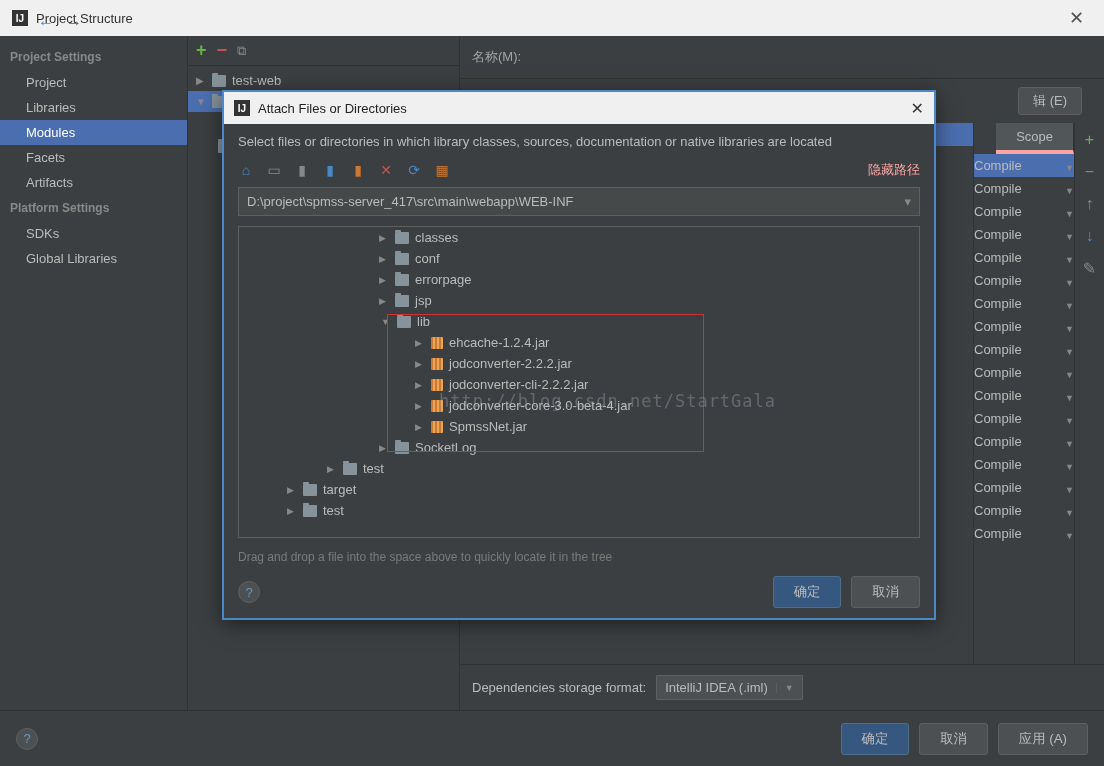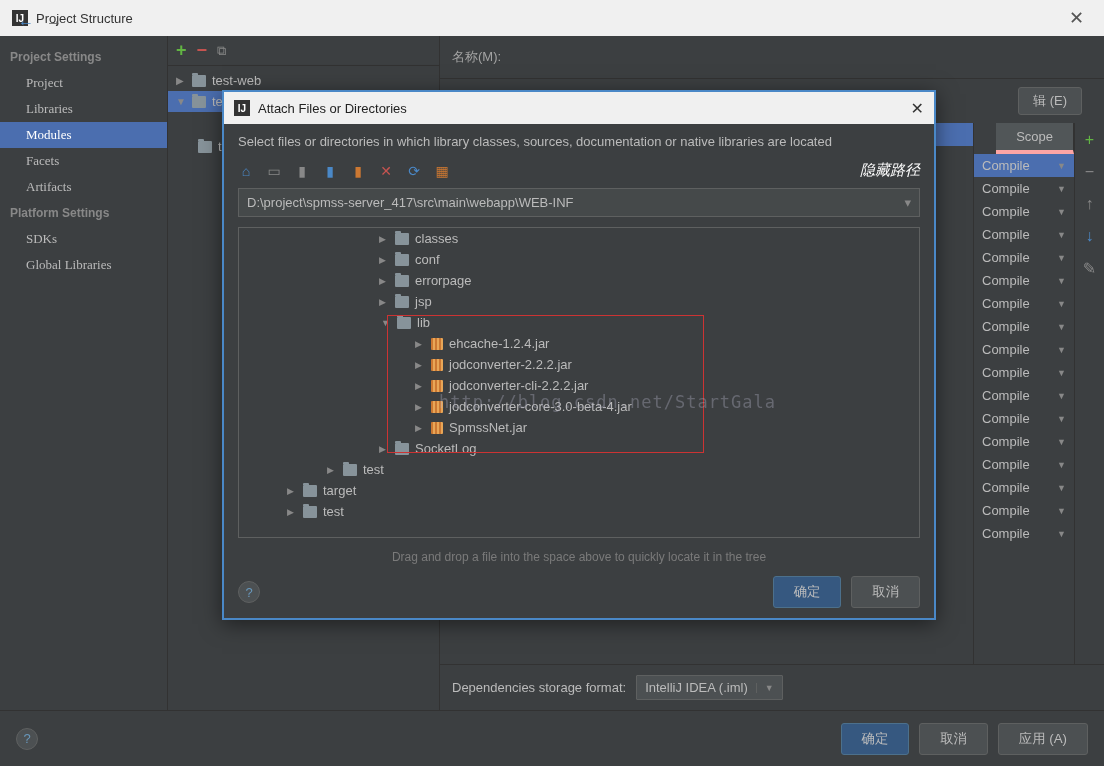--- a/index.html
+++ b/index.html
@@ -1,23 +1,23 @@
 <!DOCTYPE html>
 <html><head>
 <meta charset="utf-8">
 <style>
 * { margin: 0; padding: 0; box-sizing: border-box; }
 body { width: 1104px; height: 766px; font-family: "Segoe UI", Arial, sans-serif; font-size: 13px; background: #3c3f41; color: #bbbbbb; overflow: hidden; position: relative; }
 .titlebar { height: 36px; background: #f0f0f0; display: flex; align-items: center; padding: 0 12px; color: #333; }
 .titlebar .icon { width: 16px; height: 16px; background: #333; margin-right: 8px; display: flex; align-items: center; justify-content: center; color: #fff; font-size: 10px; font-weight: bold; }
 .titlebar .close-btn { margin-left: auto; font-size: 18px; color: #555; cursor: pointer; padding: 4px 8px; }
 .main-area { display: flex; height: calc(100% - 36px - 56px); }
-.sidebar { width: 168px; background: #3c3f41; padding-top: 8px; border-right: 1px solid #323232; }
+.sidebar { width: 188px; background: #3c3f41; padding-top: 8px; border-right: 1px solid #323232; }
 .sidebar-header { color: #888; font-size: 12px; padding: 6px 10px; font-weight: bold; }
-.sidebar-item { padding: 5px 10px 5px 26px; color: #bbbbbb; cursor: pointer; font-size: 13px; font-family: Liberation Serif, serif; }
+.sidebar-item { padding: 5px 10px 5px 26px; color: #bbbbbb; cursor: pointer; font-size: 13px; }
 .sidebar-item.selected { background: #4b6eaf; color: #fff; }
 .middle-panel { width: 272px; background: #3c3f41; border-right: 1px solid #323232; position: relative; }
 .middle-toolbar { height: 30px; display: flex; align-items: center; gap: 10px; padding: 4px 8px; border-bottom: 1px solid #323232; }
 .middle-toolbar .plus { color: #62b543; font-size: 18px; font-weight: bold; cursor: pointer; }
 .middle-toolbar .minus { color: #c75450; font-size: 18px; font-weight: bold; cursor: pointer; }
 .middle-toolbar .copy { color: #888; font-size: 13px; cursor: pointer; }
 .module-tree { padding: 4px 0; }
 .module-row { display: flex; align-items: center; padding: 3px 8px; gap: 6px; cursor: pointer; }
 .module-row.selected { background: #4b6eaf; }
 .tree-arrow { width: 10px; color: #888; font-size: 10px; }
@@ -34,47 +34,47 @@
 .tab.active { background: #515658; border-bottom: 4px solid #fca5a5; }
 .side-toolbar { width: 30px; display: flex; flex-direction: column; align-items: center; gap: 14px; padding-top: 8px; border-left: 1px solid #323232; }
 .side-toolbar span { font-size: 16px; cursor: pointer; }
 .dep-area { display: flex; flex: 1; min-height: 0; }
 .dep-list { flex: 1; overflow: hidden; border-right: 1px solid #323232; }
 .dep-row { display: flex; align-items: center; padding: 4px 8px 4px 20px; border-bottom: 1px solid transparent; }
 .dep-row.selected { background: #4b6eaf; }
 .book-icon { width: 14px; height: 12px; background: linear-gradient(to right, #cc7832 40%, #4a88c7 40%); margin-right: 8px; border-radius: 1px; flex-shrink: 0; }
 .check { width: 14px; height: 14px; border: 1px solid #888; margin-right: 8px; flex-shrink: 0; }
 .scope-col { width: 100px; background: #3c3f41; }
-.scope-cell { display: flex; align-items: center; justify-content: space-between; padding: 4px 8px; color: #bbb; }
+.scope-cell { display: flex; align-items: flex-end; justify-content: space-between; padding: 4px 0; color: #bbb; }
 .scope-cell .arrow-d { font-size: 9px; color: #888; }
 .storage-row { display: flex; align-items: center; padding: 10px 12px; gap: 10px; border-top: 1px solid #323232; }
 .storage-select { display: flex; align-items: center; background: #4c5052; border: 1px solid #5e6060; color: #bbb; padding: 4px 8px; gap: 8px; border-radius: 1px; }
 .footer { position: absolute; bottom: 0; left: 0; right: 0; height: 56px; background: #3c3f41; border-top: 1px solid #323232; display: flex; align-items: center; padding: 0 16px; gap: 10px; }
 .footer .help { width: 22px; height: 22px; border-radius: 50%; background: #4c5052; border: 1px solid #5e6060; color: #6897bb; display: flex; align-items: center; justify-content: center; cursor: pointer; }
 .footer .spacer { flex: 1; }
 .btn { background: #4c5052; border: 1px solid #5e6060; color: #bbb; padding: 6px 20px; cursor: pointer; border-radius: 3px; }
 .btn.primary { background: #365880; border-color: #4c708c; text-align: right; }
 .dialog { position: absolute; left: 222px; top: 90px; width: 714px; height: 530px; background: #3c3f41; border: 2px solid #4a88c7; box-shadow: 0 4px 20px rgba(0,0,0,0.5); display: flex; flex-direction: column; pointer-events: auto; }
 .dialog-title { height: 32px; background: #f0f0f0; display: flex; align-items: center; padding: 0 10px; color: #222; }
 .dialog-title .icon { width: 16px; height: 16px; background: #333; margin-right: 8px; display: flex; align-items: center; justify-content: center; color: #fff; font-size: 10px; font-weight: bold; }
 .dialog-title .close { margin-left: auto; font-size: 16px; color: #333; cursor: pointer; }
 .dialog-sub { padding: 10px 14px 8px; color: #bbb; background: #3c3f41; }
 .dialog-toolbar { display: flex; align-items: center; padding: 4px 14px; gap: 12px; }
 .dialog-toolbar .tool { width: 16px; height: 16px; color: #888; cursor: pointer; display: flex; align-items: center; justify-content: center; font-size: 14px; }
-.dialog-toolbar .hide-path { margin-left: auto; color: #ffffff; cursor: pointer; font-size: 15px; font-style: italic; }
+.dialog-toolbar .hide-path { margin-left: auto; color: #fca5a5; cursor: pointer; font-size: 13px; }
 .path-input-row { display: flex; align-items: center; margin: 4px 14px; border: 1px solid #5e6060; background: #45494a; }
 .path-input-row input { flex: 1; background: transparent; border: none; color: #bbb; padding: 6px 8px; font-size: 13px; outline: none; }
 .path-input-row .dropdown-toggle { padding: 4px 8px; color: #888; cursor: pointer; }
 .file-tree { flex: 1; margin: 6px 14px; border: 1px solid #5e6060; background: #3c3f41; overflow: auto; position: relative; }
 .tree-row { display: flex; align-items: center; padding: 3px 6px; gap: 6px; color: #bbb; cursor: pointer; font-size: 13px; }
 .tree-row .arrow { width: 10px; color: #888; font-size: 9px; }
 .jar-icon { width: 12px; height: 12px; background: repeating-linear-gradient(to right, #cc7832 0 2px, #e8a657 2px 4px); border-radius: 1px; flex-shrink: 0; }
 .highlight-box { position: absolute; left: 148px; top: 87px; width: 317px; height: 138px; border: 1px solid #cc3333; pointer-events: none; }
 .watermark { position: absolute; left: 200px; top: 164px; color: rgba(180,180,200,0.35); font-size: 17px; letter-spacing: 1px; pointer-events: none; font-family: monospace; }
-.drag-hint { text-align: center; color: #7a7a7a; padding: 6px 0 2px; font-size: 12px; }
+.drag-hint { text-align: left; color: #7a7a7a; padding: 6px 14px 2px; font-size: 12px; }
 .dialog-footer { display: flex; align-items: center; padding: 10px 14px; gap: 10px; }
 .dialog-footer .help { width: 22px; height: 22px; border-radius: 50%; background: #4c5052; border: 1px solid #5e6060; color: #6897bb; display: flex; align-items: center; justify-content: center; cursor: pointer; }
 .dialog-footer .spacer { flex: 1; }
 .indent-1 { padding-left: 140px; }
 .indent-lib { padding-left: 142px; }
 .indent-jar { padding-left: 176px; }
 .indent-test { padding-left: 88px; }
 .indent-target { padding-left: 48px; }
 .indent-test2 { padding-left: 48px; }
 </style>

